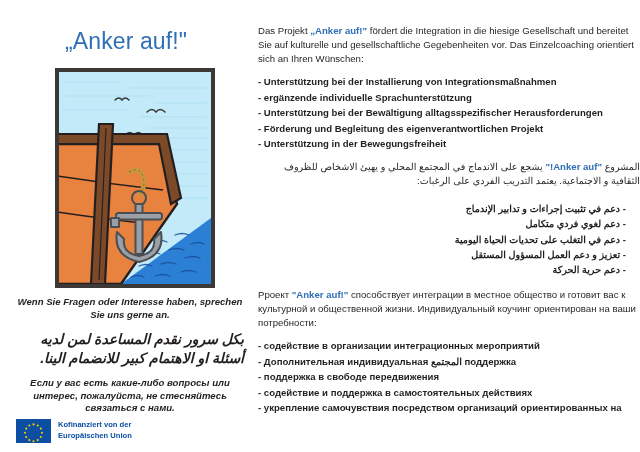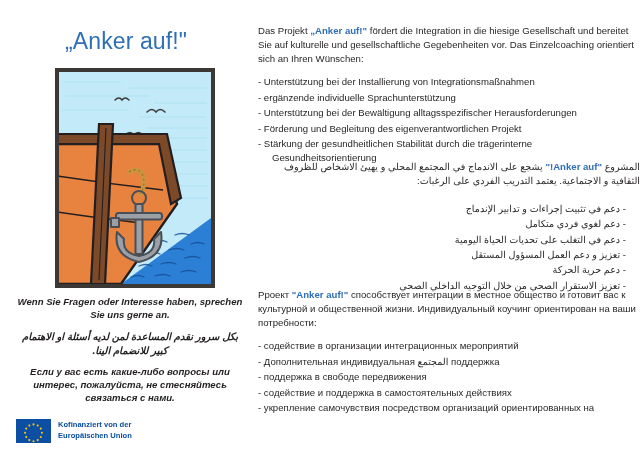--- a/index.html
+++ b/index.html
@@ -45,22 +45,23 @@
     text-align:center;
     font-size:9.6px;
     font-weight:bold;
     line-height:1.32;
     color:#231f20;
   }
   .contact-line{margin-bottom:9px;font-style:italic;}
   .contact-line:last-child{margin-bottom:0;}
   .contact-ar{
     direction:rtl;
-    font-size:10px;
+    font-size:14px;
     line-height:1.35;
+    text-align:right;
   }
 
   
   .eu-logo{
     position:absolute;left:16px;top:419px;
     display:flex;align-items:center;gap:7px;
   }
   .eu-flag{
     width:35px;height:24px;background:#0b4ea2;
     position:relative;flex:0 0 auto;
@@ -78,21 +79,21 @@
   .block-de{top:24px;}
   .block-ar{top:160px;}
   .block-ru{top:288px;}
 
   .intro{
     font-size:9.6px;line-height:1.47;color:#231f20;
     margin:0 0 9px 0;
   }
   .hl{color:#2f6fb5;font-weight:bold;}
 
-  ul.bullets{list-style:none;margin:0;padding:0;}
+  ul.bullets{list-style:none;margin:0;padding:0;font-weight:bold;}
   ul.bullets li{
     font-size:9.6px;line-height:1.46;color:#231f20;
     margin:0 0 1.5px 0;
     padding-left:7px;
     text-indent:-7px;
   }
   ul.bullets li .cont{display:block;text-indent:0;padding-left:7px;}
 
   
   .block-ar .intro{direction:rtl;text-align:right;line-height:1.5;}
@@ -218,33 +219,32 @@
 
   <div class="right-col">
 
     <div class="lang-block block-de">
       <p class="intro"><span>Das Projekt </span><span class="hl">„Anker auf!"</span><span> fördert die Integration in die hiesige Gesellschaft und bereitet Sie auf kulturelle und gesellschaftliche Gegebenheiten vor. Das Einzelcoaching orientiert sich an Ihren Wünschen:</span></p>
       <ul class="bullets">
         <li>- Unterstützung bei der Installierung von Integrationsmaßnahmen</li>
         <li>- ergänzende individuelle Sprachunterstützung</li>
         <li>- Unterstützung bei der Bewältigung alltagsspezifischer Herausforderungen</li>
         <li>- Förderung und Begleitung des eigenverantwortlichen Projekt</li>
-        <li><span>- Stärkung der gesundheitlichen Stabilität durch die trägerinterne</span><span class="cont">Gesundheitsorientierung</span></li>
+        <li>- Unterstützung in der Bewegungsfreiheit</li>
       </ul>
     </div>
 
     <div class="lang-block block-ar">
       <p class="intro"><span>المشروع </span><span class="hl">"Anker auf!"</span><span> يشجع على الاندماج في المجتمع المحلي و يهيئ الاشخاص للظروف الثقافية و الاجتماعية. يعتمد التدريب الفردي على الرغبات:</span></p>
       <ul class="bullets">
         <li>- دعم في تثبيت إجراءات و تدابير الإندماج</li>
         <li>- دعم لغوي فردي متكامل</li>
         <li>- دعم في التغلب على تحديات الحياة اليومية</li>
         <li>- تعزيز و دعم العمل المسؤول المستقل</li>
         <li>- دعم حرية الحركة</li>
-        <li>- تعزيز الاستقرار الصحي من خلال التوجيه الداخلي الصحي</li>
       </ul>
     </div>
 
     <div class="lang-block block-ru">
       <p class="intro"><span>Рроект </span><span class="hl">"Anker auf!"</span><span> способствует интеграции в местное общество и готовит вас к культурной и общественной жизни. Индивидуальный коучинг ориентирован на ваши потребности:</span></p>
       <ul class="bullets">
         <li>- содействие в организации интеграционных мероприятий</li>
         <li>- Дополнительная индивидуальная المجتمع поддержка</li>
         <li>- поддержка в свободе передвижения</li>
         <li>- содействие и поддержка в самостоятельных действиях</li>

